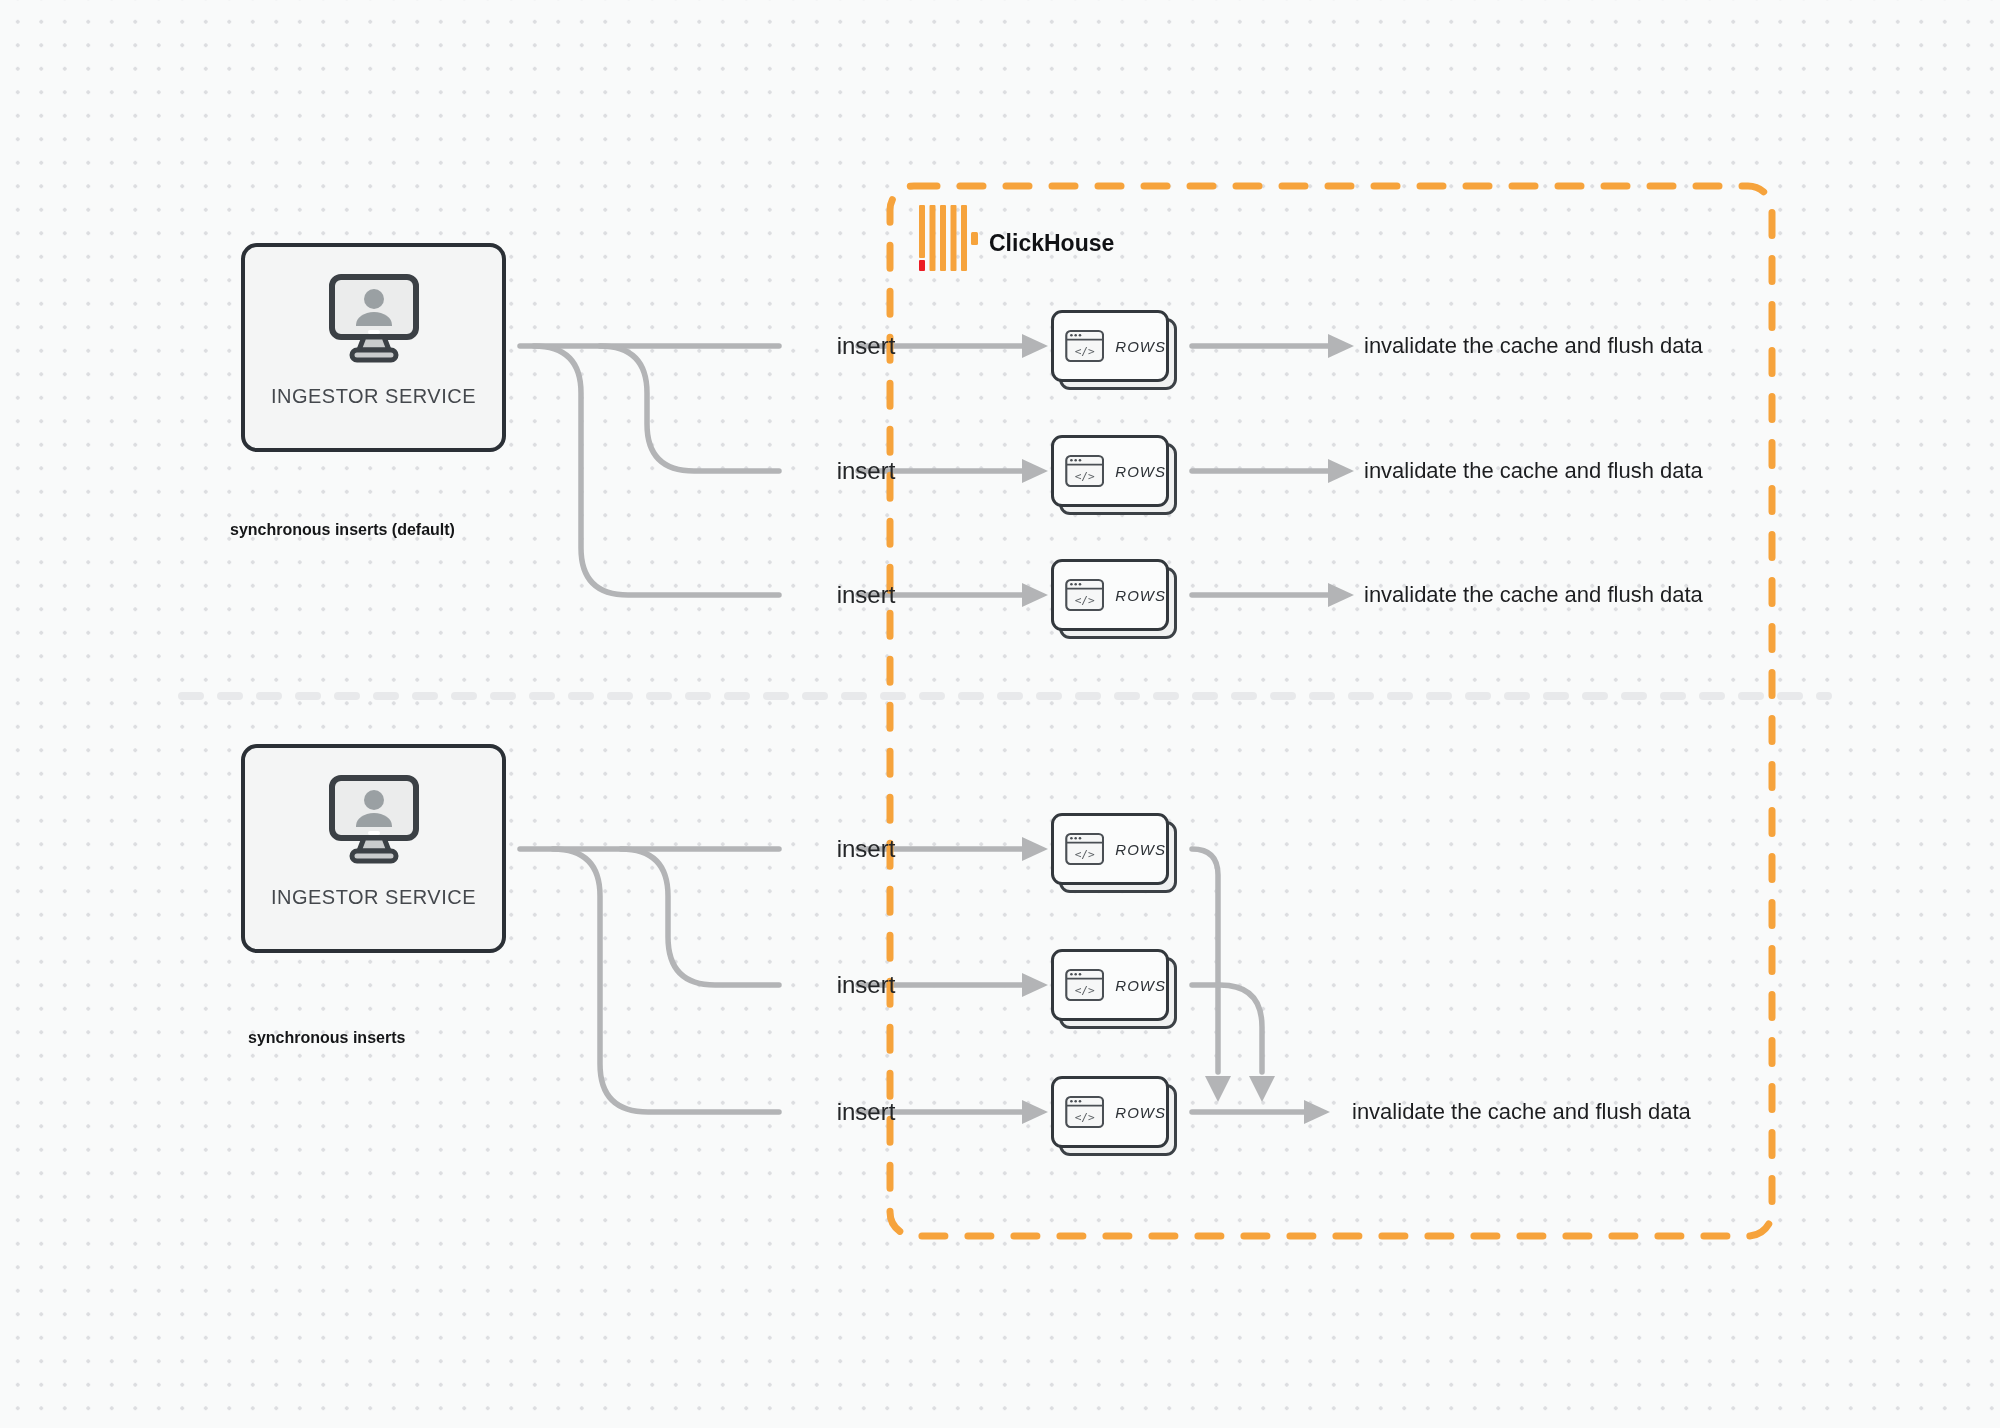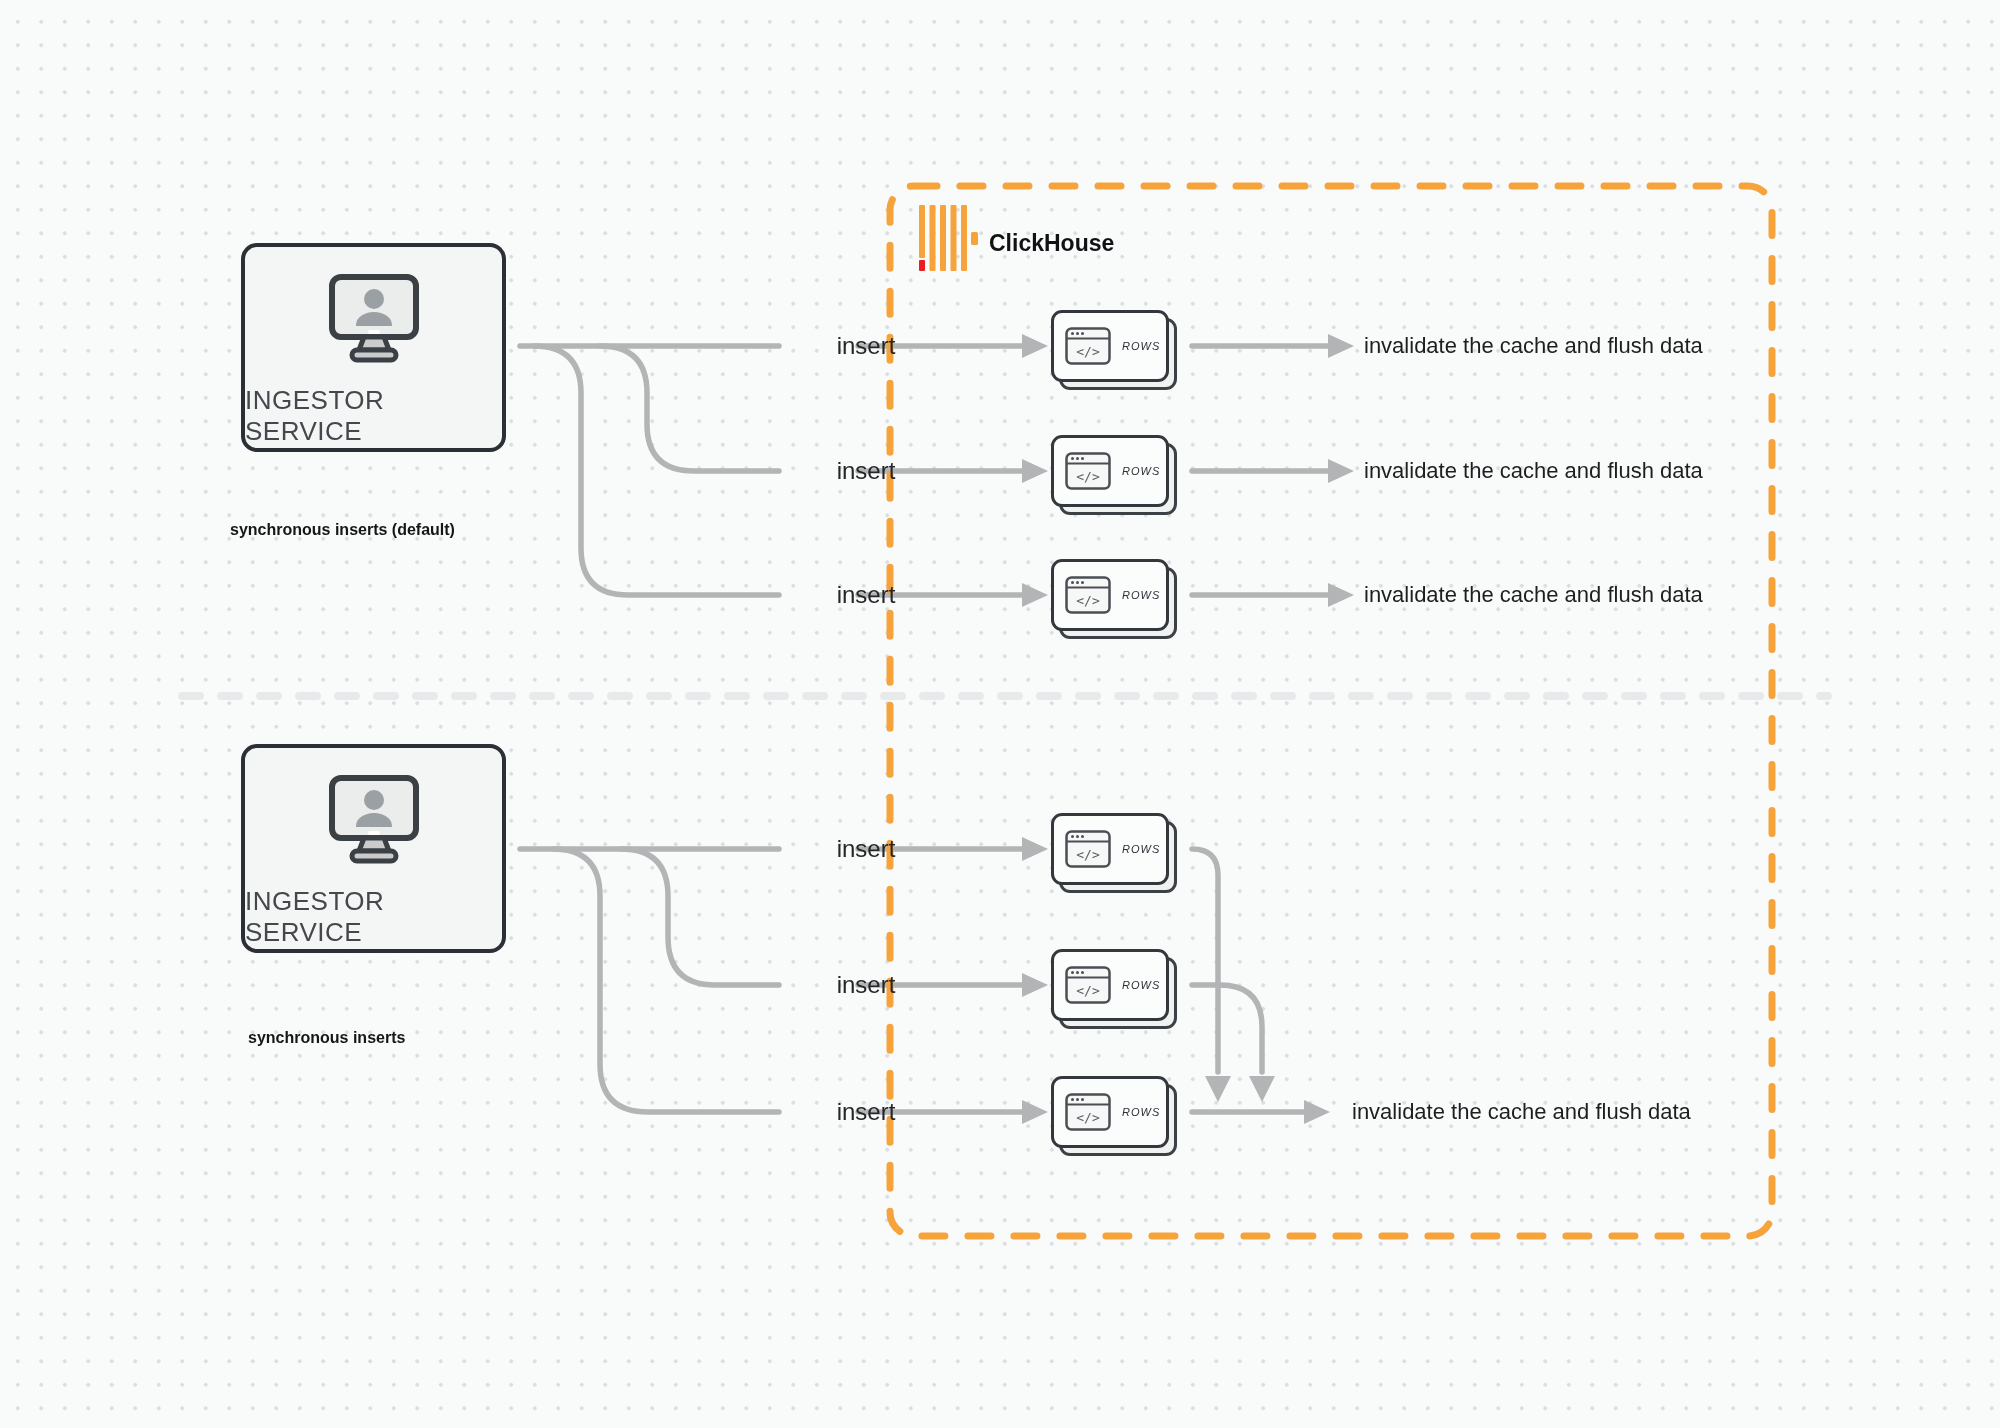--- a/index.html
+++ b/index.html
@@ -18,21 +18,21 @@
   }
   svg.wires{position:absolute;left:0;top:0;z-index:1;}
 
   
   .ingestor{
     position:absolute;width:265px;height:209px;box-sizing:border-box;
     border:4px solid #2b3036;border-radius:16px;background:#f4f5f5;
     display:flex;flex-direction:column;align-items:center;z-index:2;
   }
   .ingestor .svc-label{
-    margin-top:14px;font-size:26px;letter-spacing:.5px;color:#44484d;
+    margin-top:14px;font-size:20px;letter-spacing:.5px;color:#44484d;
   }
   .ingestor .icon-wrap{margin-top:26px;}
 
   
   .caption{
     position:absolute;transform:translateY(-50%);
     font-size:16px;font-weight:bold;color:#151618;z-index:2;white-space:nowrap;
   }
   .cap-sync{left:230px;top:530px;}
   .cap-async{left:248px;top:1038px;}
@@ -61,21 +61,21 @@
   .rows-card .back{
     position:absolute;left:8px;top:8px;width:118px;height:72px;box-sizing:border-box;
     border:3px solid #3c4146;border-radius:11px;background:#f0f1f1;
   }
   .rows-card .front{
     position:absolute;left:0;top:0;width:118px;height:72px;box-sizing:border-box;
     border:3px solid #33383d;border-radius:11px;background:#fbfcfc;
     display:flex;align-items:center;padding-left:11px;
   }
   .rows-card .rows-text{
-    margin-left:11px;font-style:italic;font-size:11px;letter-spacing:1px;
+    margin-left:11px;font-style:italic;font-size:15px;letter-spacing:1px;
     font-weight:500;color:#2c3136;
   }
 </style>
 </head>
 <body>
 
 <div class="canvas">
 
   <svg class="wires" width="2000" height="1428" viewBox="0 0 2000 1428">
 

